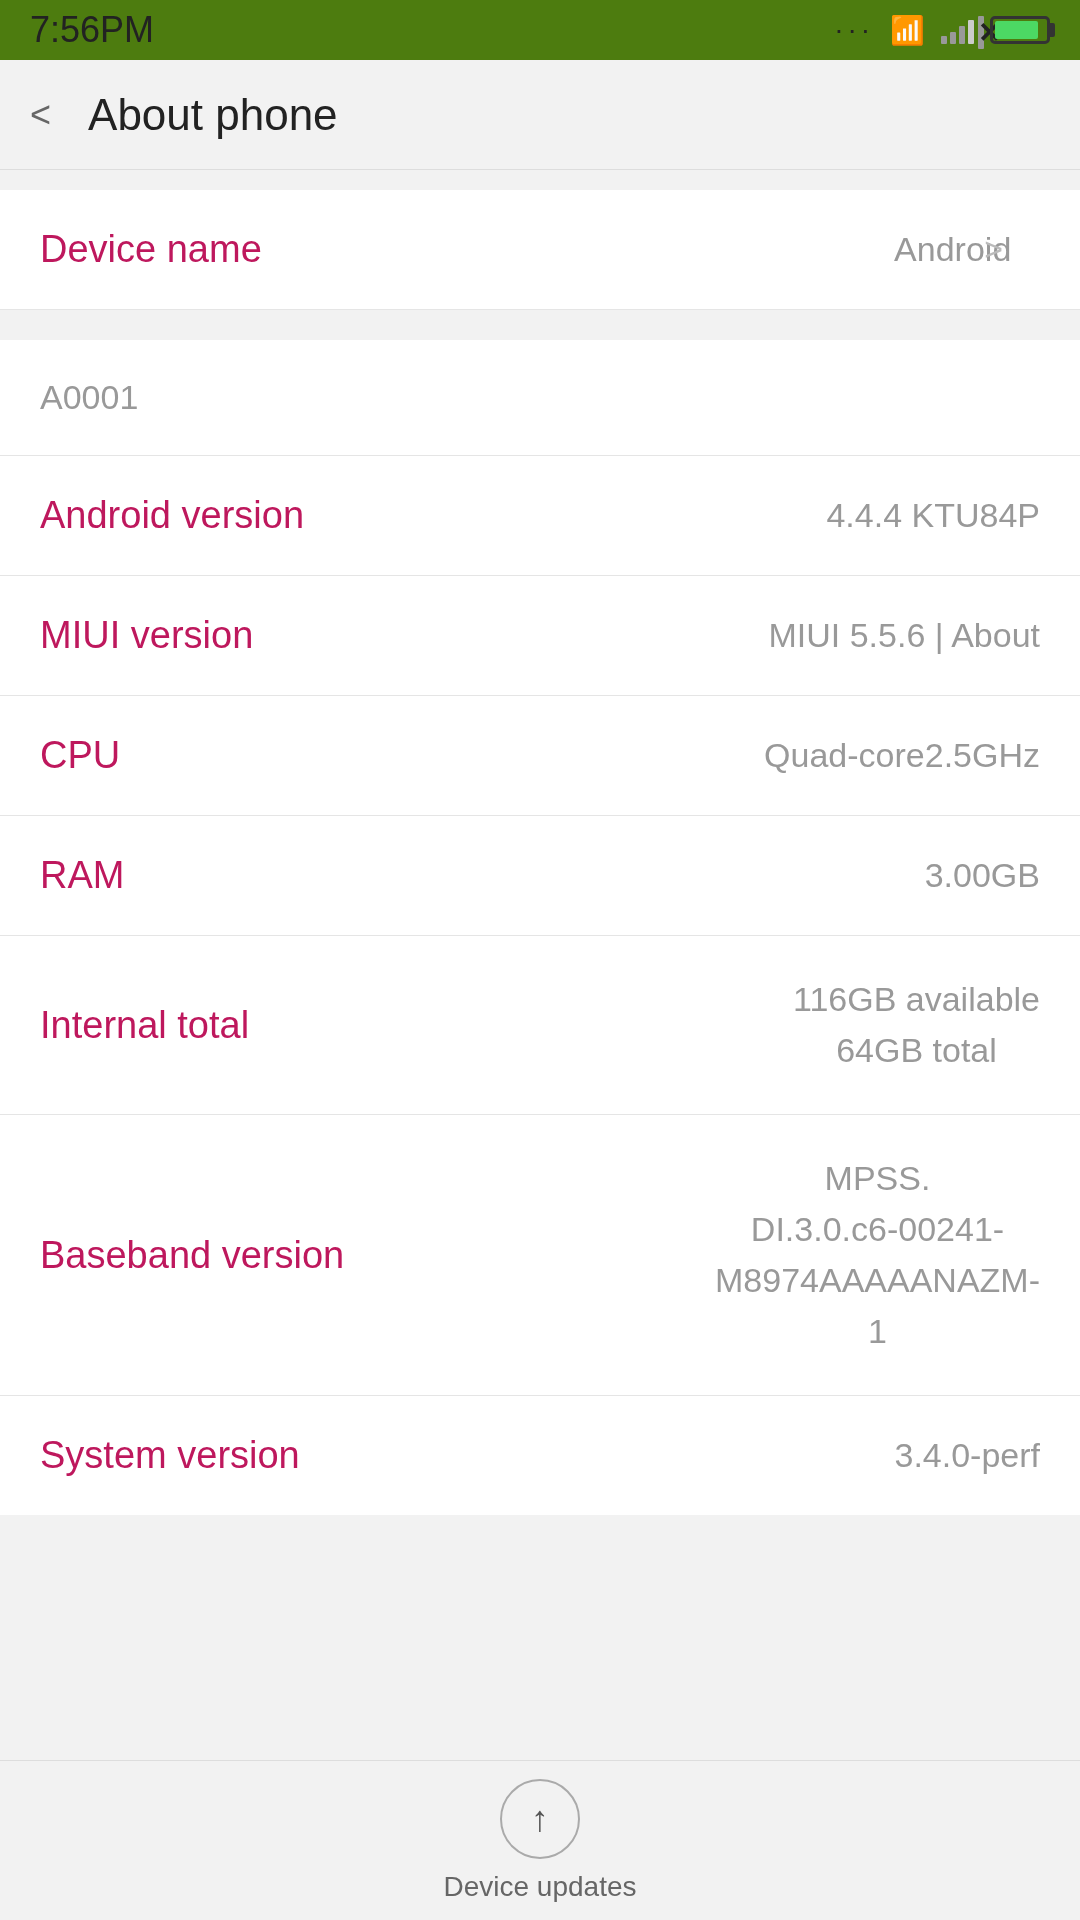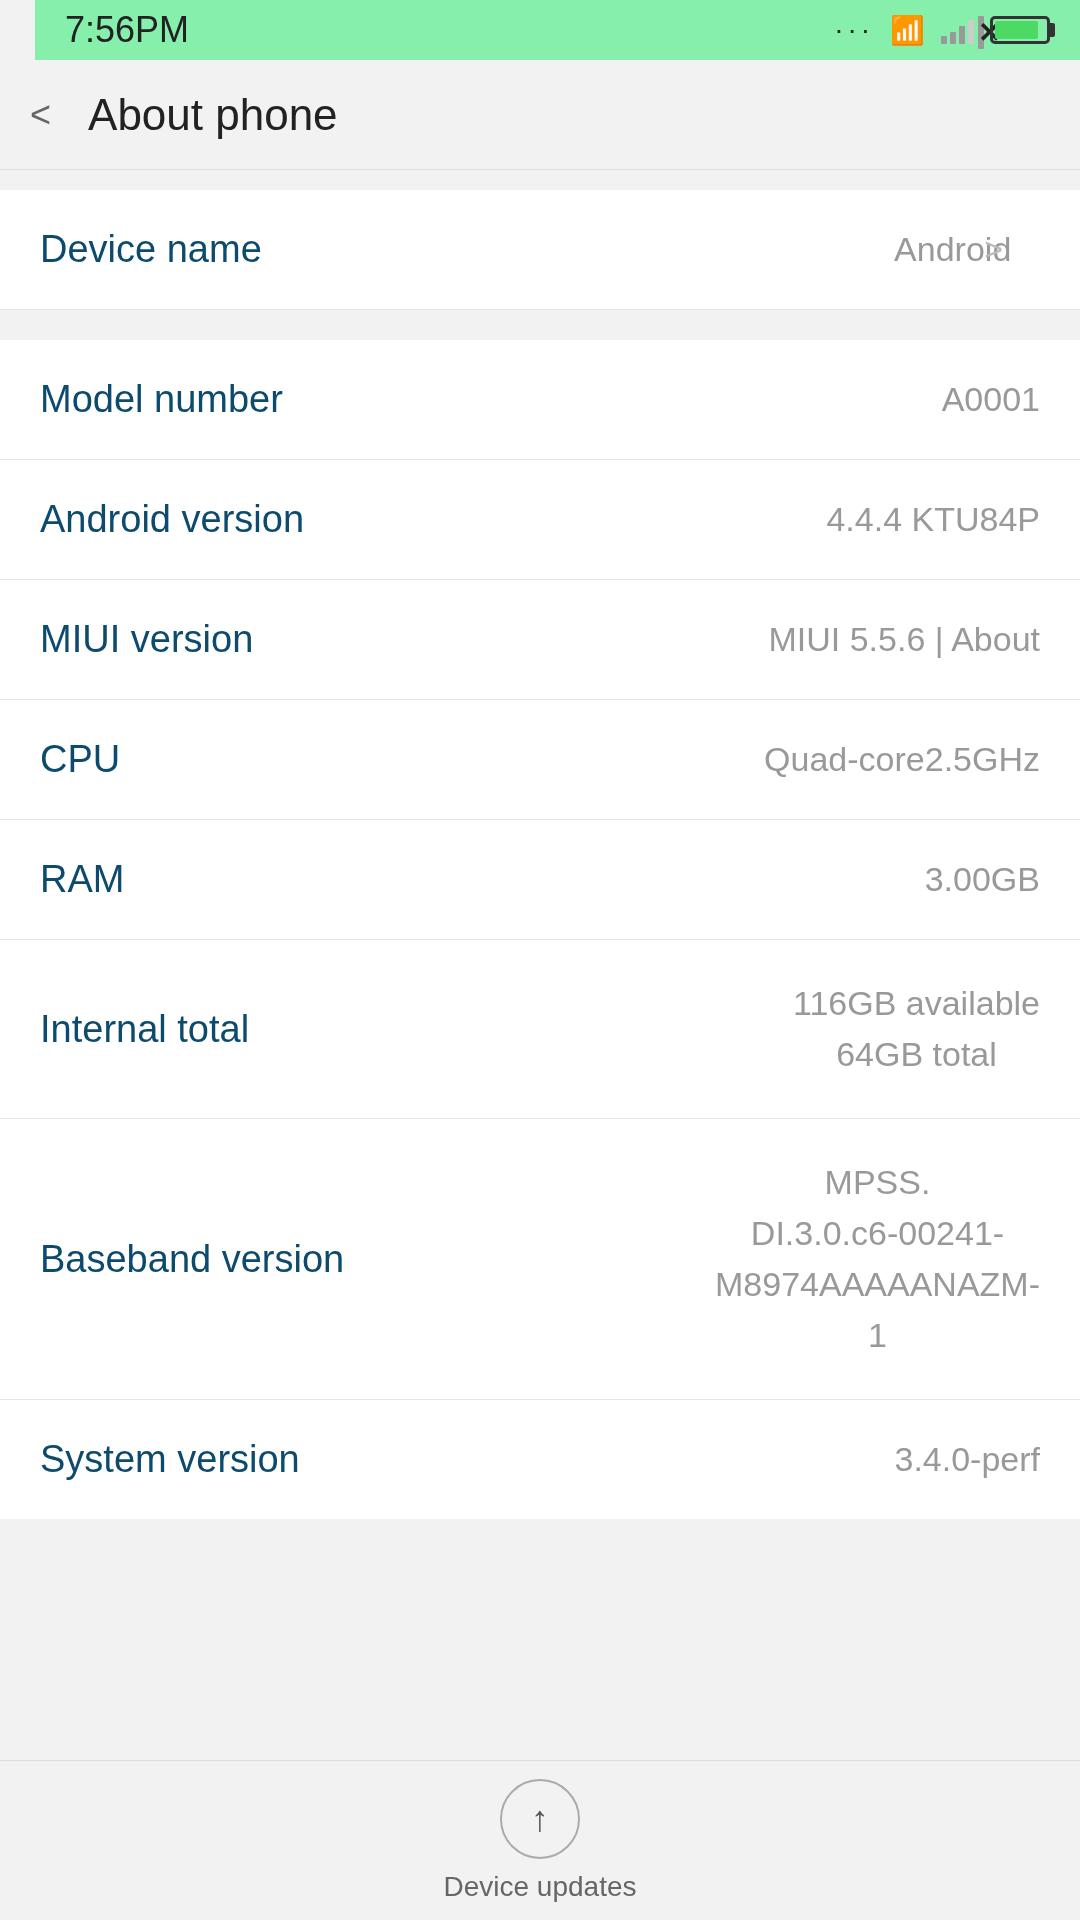--- a/index.html
+++ b/index.html
@@ -9,26 +9,25 @@
       width: 1080px;
       min-height: 1920px;
       background: #f2f2f2;
       font-family: -apple-system, "Helvetica Neue", Arial, sans-serif;
       color: #222;
     }
 
     
     .status-bar {
       height: 60px;
-      background: #86efac;
+      background: #4d7c0f;
       display: flex;
       align-items: center;
       justify-content: space-between;
       padding: 7px 30px;
-      margin-left: 35px;
     }
     .status-time {
       font-size: 36px;
       font-weight: 500;
       color: #222;
     }
     .status-icons {
       display: flex;
       align-items: center;
       gap: 16px;
@@ -107,21 +106,21 @@
       border-bottom: 1px solid #e5e5e5;
       min-height: 100px;
     }
 
     .row:last-child {
       border-bottom: none;
     }
 
     .row-label {
       font-size: 38px;
-      color: #0c4a6e;
+      color: #be185d;
       font-weight: 400;
     }
 
     .row-value {
       font-size: 34px;
       color: #999;
       text-align: right;
       flex-shrink: 0;
       max-width: 55%;
     }
@@ -256,21 +255,20 @@
     <span class="row-label">Device name</span>
     <div class="row-value row-value-with-arrow">
       <span class="row-value">Android</span>
       <span class="row-arrow">&gt;</span>
     </div>
   </div>
 
   <div class="spacer-row"></div>
 
   <div class="row">
-    <span class="row-label">Model number</span>
     <span class="row-value">A0001</span>
   </div>
 
   <div class="row">
     <span class="row-label">Android version</span>
     <span class="row-value">4.4.4 KTU84P</span>
   </div>
 
   <div class="row">
     <span class="row-label">MIUI version</span>

